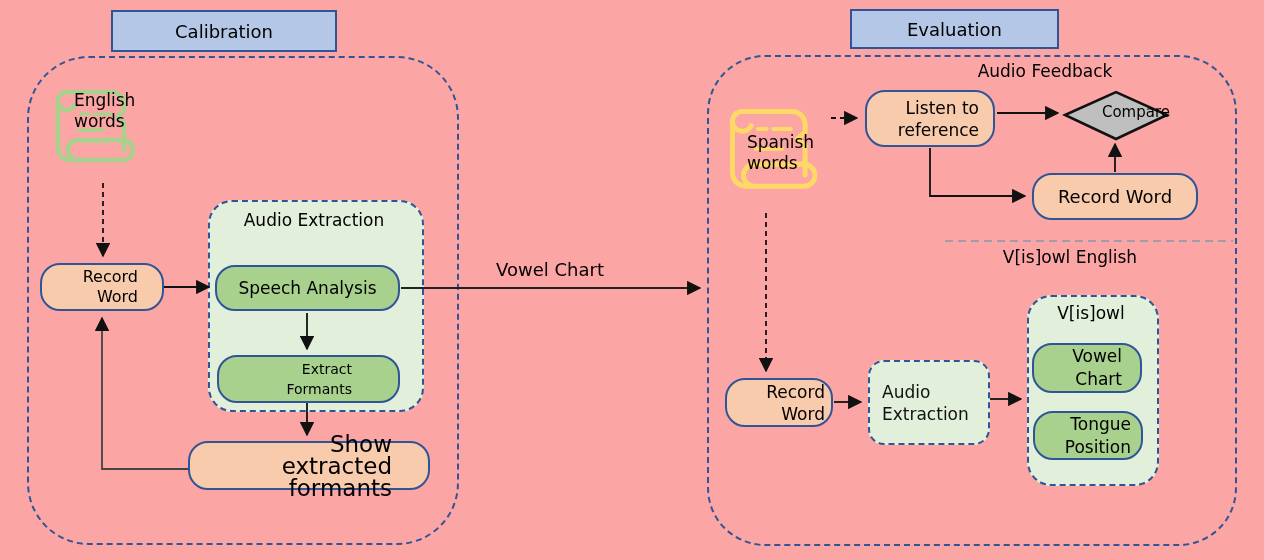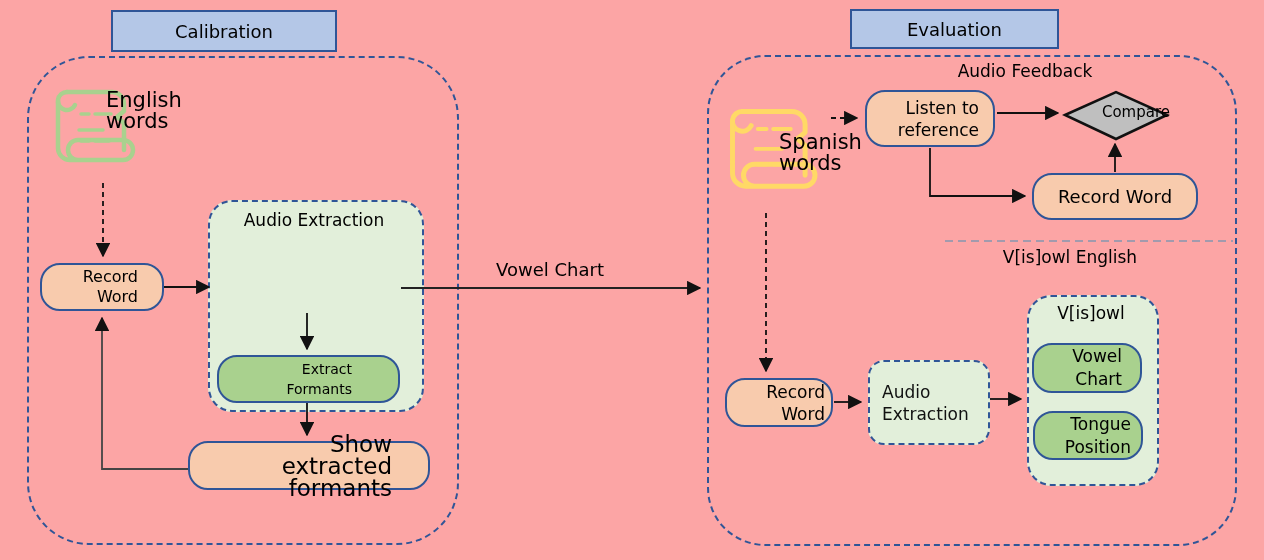--- a/index.html
+++ b/index.html
@@ -51,27 +51,27 @@
   .node.show-extracted{left:188px;top:441px;width:242px;height:49px;padding:0 36px;font-size:23px;line-height:22px;}
   .node.listen{left:865px;top:90px;width:130px;height:57px;padding:0 14px;font-size:17px;line-height:22px;}
   .node.record-topright{left:1032px;top:173px;width:166px;height:47px;font-size:18px;}
   .node.record-bottom{left:725px;top:378px;width:108px;height:49px;padding:0 6px;font-size:17px;line-height:22px;}
   .node.vowel-chart{left:1032px;top:343px;width:110px;height:50px;padding:0 18px;font-size:17px;line-height:23px;}
   .node.tongue-pos{left:1033px;top:411px;width:110px;height:49px;padding:0 10px;font-size:17px;line-height:23px;}
 
   
   .flabel{position:absolute;font-size:17px;color:#000;}
   .flabel.vowel-chart-arrow{left:470px;top:259px;width:160px;text-align:center;font-size:18px;}
-  .flabel.audio-feedback{left:950px;top:61px;width:150px;text-align:center;}
+  .flabel.audio-feedback{left:970px;top:61px;width:150px;text-align:center;}
   .flabel.visowl-feedback{left:975px;top:247px;width:190px;text-align:center;}
   .flabel.visowl-title{left:1027px;top:303px;width:128px;text-align:center;}
   .flabel.audio-extract-title{left:208px;top:210px;width:212px;text-align:center;}
 
   
-  .scroll-label{position:absolute;font-size:21px;line-height:21px;color:#000;margin-left:32px;}
+  .scroll-label{position:absolute;font-size:17px;line-height:21px;color:#000;}
   .scroll-label.english{left:74px;top:90px;width:80px;}
   .scroll-label.spanish{left:747px;top:132px;width:88px;}
 
   
   .banner{position:absolute;left:447px;top:300px;width:263px;height:70px;background:var(--blue);
     clip-path:polygon(0 0,85% 0,100% 50%,85% 100%,0 100%,13.5% 50%);
     display:flex;flex-direction:column;align-items:center;justify-content:center;
     font-size:16px;line-height:22px;color:#000;text-align:center;}
 
   .diamond-label{position:absolute;left:1062px;top:103px;width:108px;text-align:right;
@@ -142,20 +142,21 @@
       </g>
     </g>
   </svg>
 
   <div class="plaque calibration">Calibration</div>
   <div class="plaque evaluation">Evaluation</div>
 
   <div class="scroll-label english">English words</div>
   <div class="node orange record-left">Record Word</div>
   <div class="flabel audio-extract-title">Audio Extraction</div>
+  <div class="node green speech">Speech Analysis</div>
   <div class="node green formants">Extract Formants</div>
   <div class="node orange show-extracted">Show extracted formants</div>
 
   <div class="flabel vowel-chart-arrow">Vowel Chart</div>
 
   <div class="flabel audio-feedback">Audio Feedback</div>
   <div class="scroll-label spanish">Spanish words</div>
   <div class="node orange listen">Listen to reference</div>
   <div class="diamond-label">Compare</div>
   <div class="node orange record-topright">Record Word</div>

